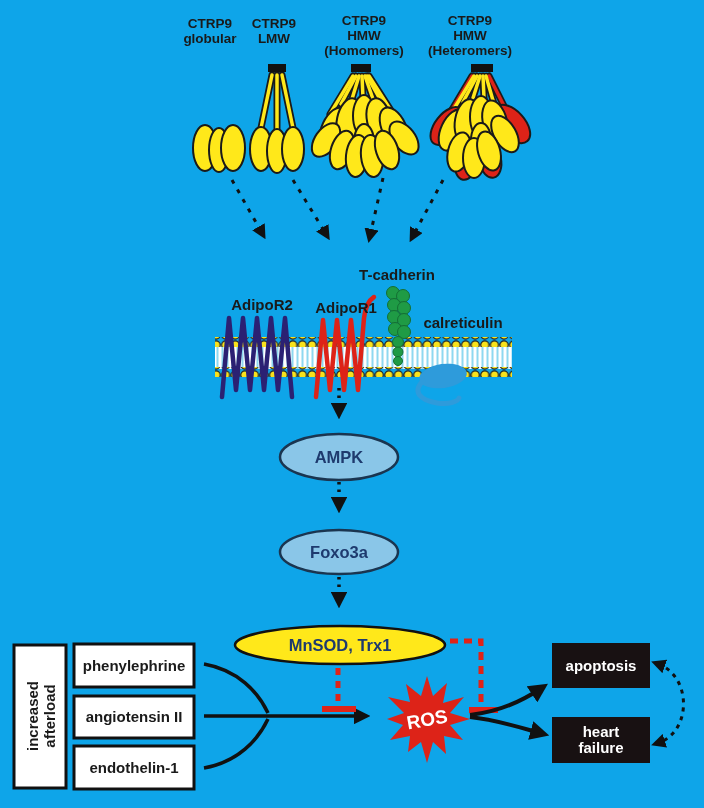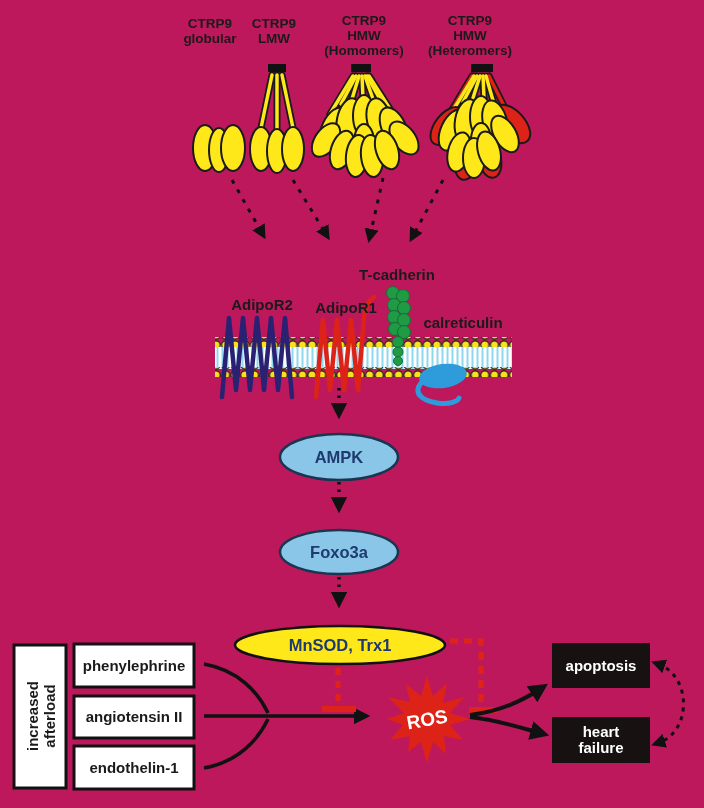--- a/index.html
+++ b/index.html
@@ -1,16 +1,16 @@
 <!DOCTYPE html>
 <html><head>
 <meta charset="utf-8">
 <style>
   html,body { margin:0; padding:0; background:#fff; }
-  #stage { position:relative; width:704px; height:808px; background:#be185d; overflow:hidden; }
+  #stage { position:relative; width:704px; height:808px; background:#0ea5e9; overflow:hidden; }
   svg { position:absolute; left:0; top:0; }
   text { font-family:"Liberation Sans", sans-serif; font-weight:bold; }
   .s13 { font-size:13.5px; fill:#1a1a1a; }
   .s15 { font-size:15px; fill:#1a1a1a; }
   .navy { fill:#1e3a6e; }
   .s16 { font-size:16.5px; }
   .white { fill:#ffffff; }
   .ros-t { font-size:19px; fill:#ffffff; }
 </style>
 </head>

